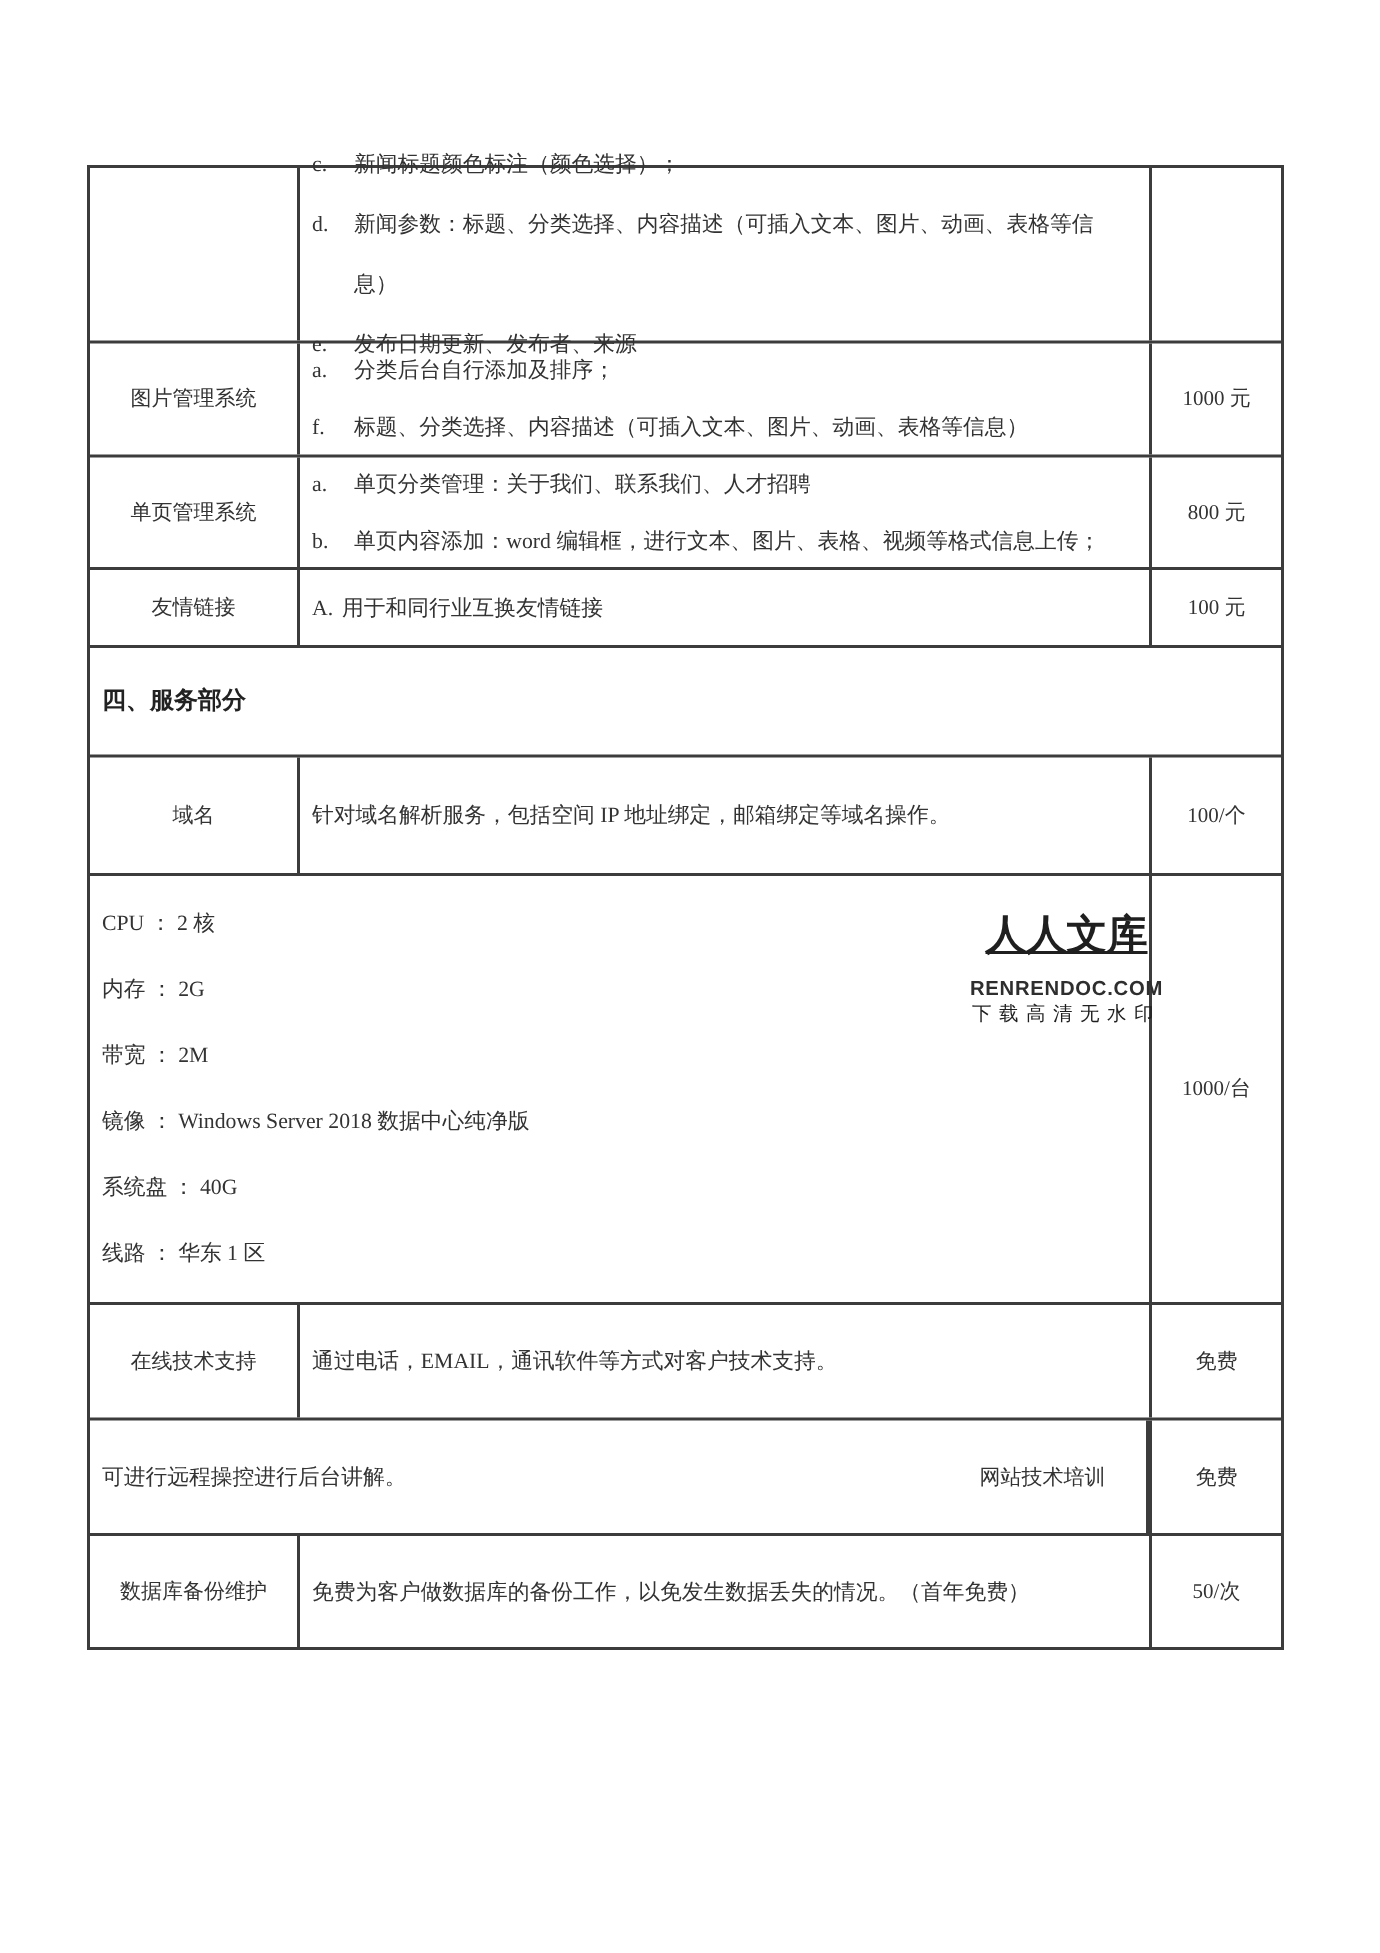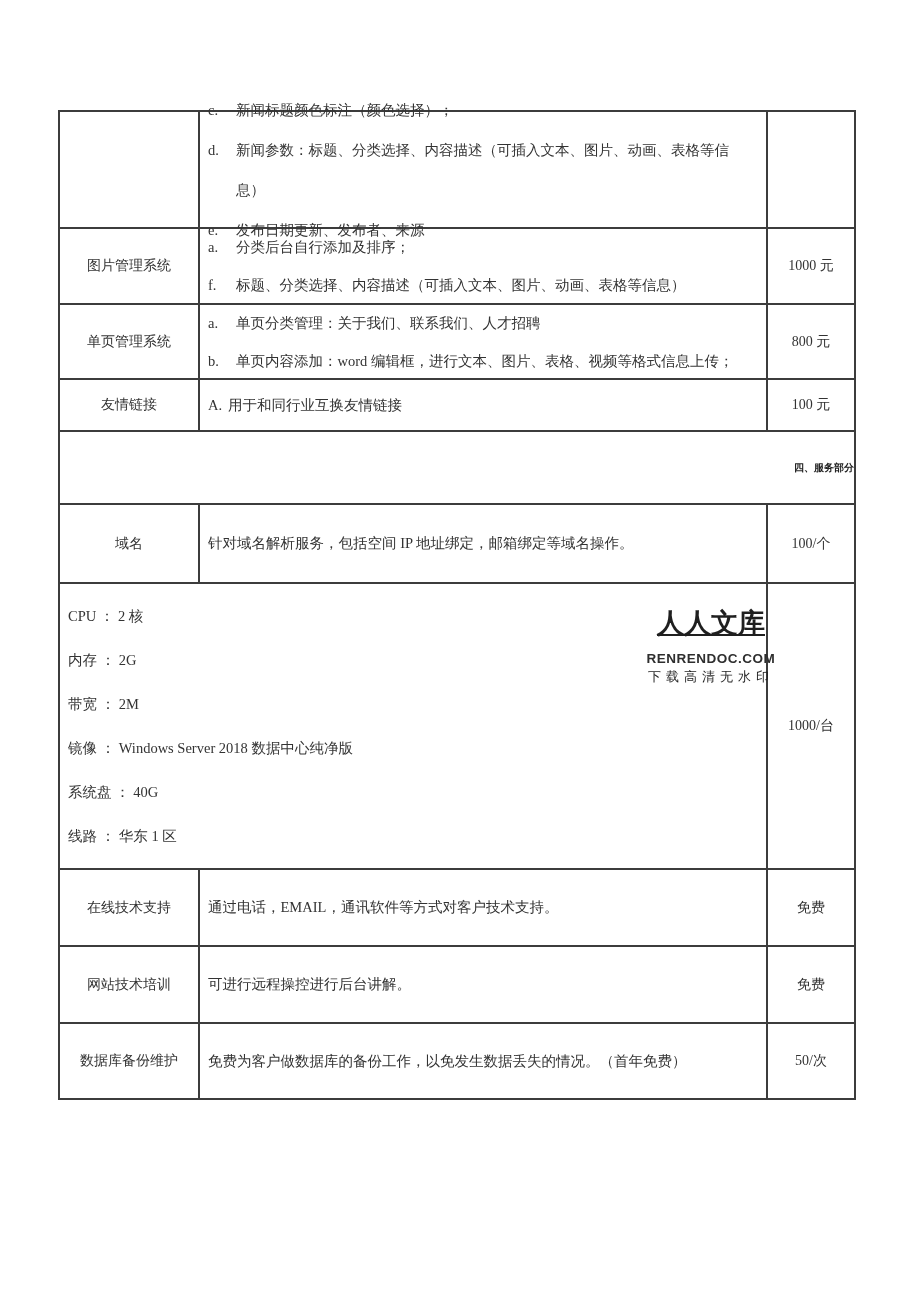--- a/index.html
+++ b/index.html
@@ -60,23 +60,22 @@
   .line.tight .marker { width: 20px; }
   .lh40 .line { line-height: 40px; }
   .lh38 .line { line-height: 38px; }
   .lh44 .line { line-height: 44px; }
   .section-row {
     display: flex;
     align-items: center;
     border-top: 2px solid #3c3c3c;
     padding-left: 8px;
     font-weight: bold;
-    font-size: 10px;
+    font-size: 16px;
     color: #222222;
-    justify-content: flex-end;
   }
   .watermark {
     position: absolute;
     left: 645px;
     top: 610px;
     width: 132px;
     text-align: center;
     color: #1f1f1f;
     line-height: 1;
   }
@@ -91,21 +90,21 @@
   .wm-domain {
     font-family: "Liberation Sans", "DejaVu Sans", sans-serif;
     font-weight: 600;
     font-size: 13.5px;
     letter-spacing: 0.5px;
     margin-top: 15px;
     color: #2e2e2e;
     white-space: nowrap;
   }
   .wm-tagline {
-    font-family: Liberation Sans, sans-serif;
+    font-family: Liberation Mono, monospace;
     font-size: 13px;
     letter-spacing: 5px;
     margin-top: 4px;
     color: #1f1f1f;
     white-space: nowrap;
   }
 </style>
 </head>
 <body>
 
@@ -215,26 +214,26 @@
       <div class="cell label">在线技术支持</div>
       <div class="cell desc">
         <div class="line">
           <span>通过电话，EMAIL，通讯软件等方式对客户技术支持。</span>
         </div>
       </div>
       <div class="cell price">免费</div>
     </div>
 
     <div class="trow" style="height:77px">
+      <div class="cell desc">
+        <div class="line">
+          <span>可进行远程操控进行后台讲解。</span>
+        </div>
+      </div>
       <div class="cell label">网站技术培训</div>
-      <div class="cell desc">
-        <div class="line">
-          <span>可进行远程操控进行后台讲解。</span>
-        </div>
-      </div>
       <div class="cell price">免费</div>
     </div>
 
     <div class="trow" style="height:76px">
       <div class="cell label">数据库备份维护</div>
       <div class="cell desc">
         <div class="line">
           <span>免费为客户做数据库的备份工作，以免发生数据丢失的情况。（首年免费）</span>
         </div>
       </div>

